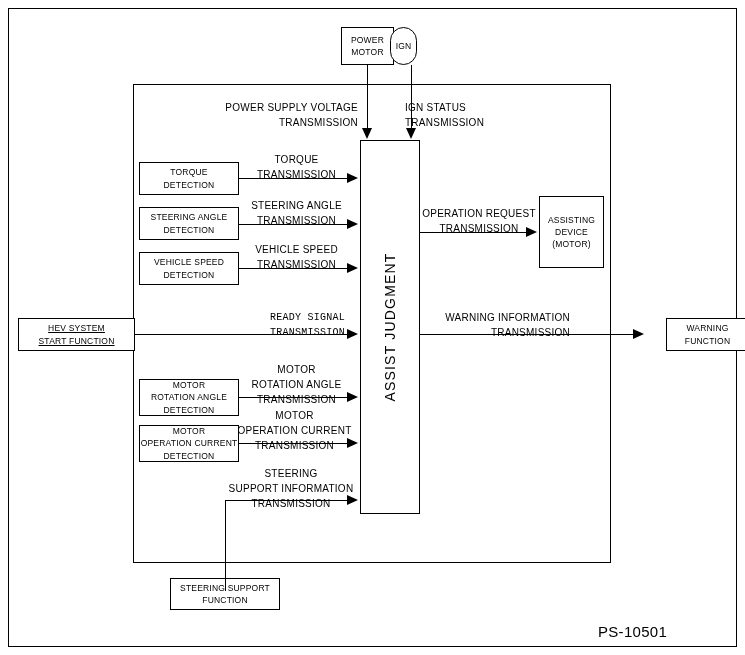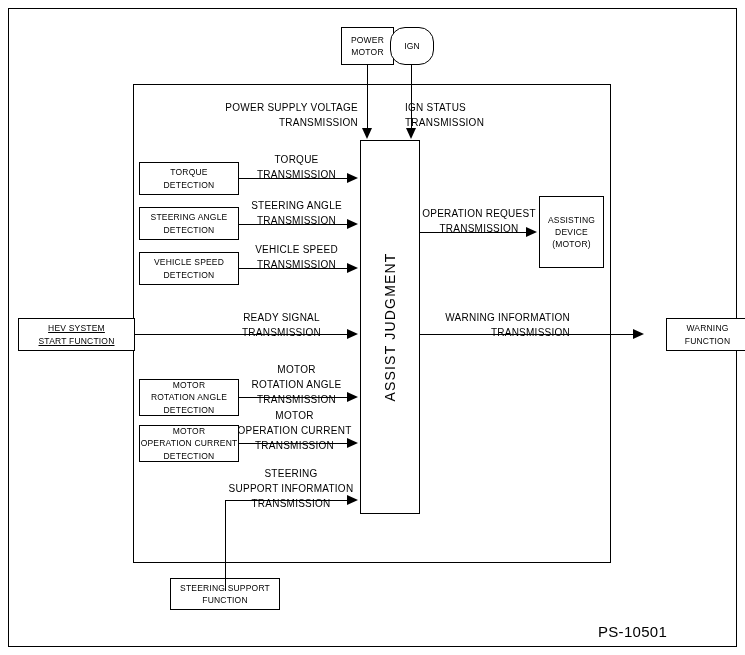--- a/index.html
+++ b/index.html
@@ -133,21 +133,21 @@
 <div id="canvas">
 
   <div class="outer-frame"></div>
   <div class="inner-frame"></div>
 
   <div class="box thick" style="left:341px; top:27px; width:53px; height:38px;">
     <span class="box-text">POWER
 MOTOR</span>
   </div>
 
-  <div class="box thick" style="left:390px; top:27px; width:44px; height:38px;border-radius:15px;">
+  <div class="box thick" style="left:390px; top:27px; width:27px; height:38px;border-radius:15px;">
     <span class="box-text">IGN</span>
   </div>
 
   <div class="vline" style="left:367px; top:65px; height:64px;"></div>
   <div class="arrow-d" style="left:362px; top:128px;"></div>
 
   <div class="vline" style="left:411px; top:65px; height:64px;"></div>
   <div class="arrow-d" style="left:406px; top:128px;"></div>
 
   <div class="lbl right" style="left:225px; top:100px; width:133px;">POWER SUPPLY VOLTAGE
@@ -186,21 +186,21 @@
   <div class="arrow-r" style="left:347px; top:263px;"></div>
   <div class="lbl" style="left:239px; top:242px; width:115px;">VEHICLE SPEED
 TRANSMISSION</div>
 
   <div class="box thick" style="left:18px; top:318px; width:117px; height:33px;text-decoration:underline;">
     <span class="box-text">HEV SYSTEM
 START FUNCTION</span>
   </div>
   <div class="hline" style="left:135px; top:334px; width:214px;"></div>
   <div class="arrow-r" style="left:347px; top:329px;"></div>
-  <div class="lbl" style="left:224px; top:310px; width:115px;">READY SIGNAL
+  <div class="lbl" style="left:250px; top:310px; width:115px;font-family:Liberation Mono, monospace;">READY SIGNAL
 TRANSMISSION</div>
 
   <div class="box thick" style="left:139px; top:379px; width:100px; height:37px;">
     <span class="box-text">MOTOR
 ROTATION ANGLE
 DETECTION</span>
   </div>
   <div class="hline" style="left:239px; top:397px; width:110px;"></div>
   <div class="arrow-r" style="left:347px; top:392px;"></div>
   <div class="lbl" style="left:239px; top:362px; width:115px;">MOTOR

